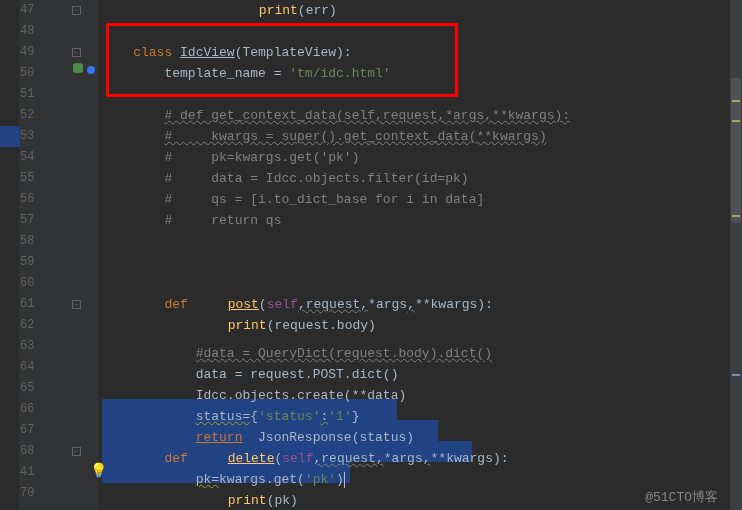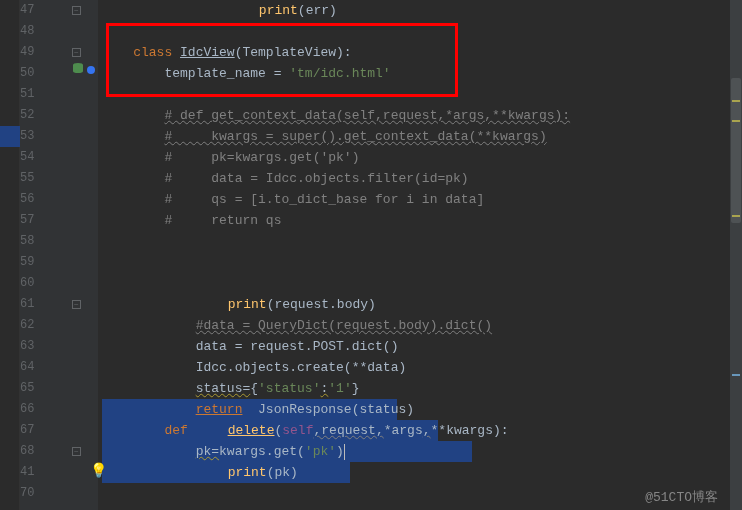--- a/index.html
+++ b/index.html
@@ -226,22 +226,23 @@
         <div class="code-line" style="position: relative; z-index: 5;"></div>
         <div class="code-line" style="position: relative; z-index: 5;">        <span class="cmt wavy"># def get_context_data(self,request,*args,**kwargs):</span></div>
         <div class="code-line" style="position: relative; z-index: 5;">        <span class="cmt wavy">#     kwargs = super().get_context_data(**kwargs)</span></div>
         <div class="code-line" style="position: relative; z-index: 5;">        <span class="cmt">#     pk=kwargs.get('pk')</span></div>
         <div class="code-line" style="position: relative; z-index: 5;">        <span class="cmt">#     data = Idcc.objects.filter(id=pk)</span></div>
         <div class="code-line" style="position: relative; z-index: 5;">        <span class="cmt">#     qs = [i.to_dict_base for i in data]</span></div>
         <div class="code-line" style="position: relative; z-index: 5;">        <span class="cmt">#     return qs</span></div>
         <div class="code-line" style="position: relative; z-index: 5;"></div>
         <div class="code-line" style="position: relative; z-index: 5;"></div>
         <div class="code-line" style="position: relative; z-index: 5;"></div>
+        <div class="code-line" style="position: relative; z-index: 5;">        <span class="kw">def </span><span class="fn underline">post</span><span class="txt">(</span><span class="self">self</span><span class="txt wavy">,request,</span><span class="txt">*args</span><span class="txt wavy">,</span><span class="txt">**kwargs):</span></div>
         <div class="code-line" style="position: relative; z-index: 5;">            <span class="fn">print</span><span class="txt">(request.body)</span></div>
-        <div class="code-line" style="position: relative; z-index: 5;">            <span class="cmt wavy">#data = QueryDict(request.body).dict()</span></div>
+        <div class="code-line" style="position: relative; z-index: 5; margin-top: 7px;">            <span class="cmt wavy">#data = QueryDict(request.body).dict()</span></div>
         <div class="code-line" style="position: relative; z-index: 5;">            <span class="txt">data = request.POST.dict()</span></div>
         <div class="code-line" style="position: relative; z-index: 5;">            <span class="txt">Idcc.objects.create(**data)</span></div>
         <div class="code-line" style="position: relative; z-index: 5;">            <span class="txt wavy-y">status=</span><span class="txt">{</span><span class="str">'status'</span><span class="txt wavy-y">:</span><span class="str">'1'</span><span class="txt">}</span></div>
         <div class="code-line" style="position: relative; z-index: 5;">            <span class="kw underline">return</span><span class="txt">  JsonResponse(status)</span></div>
         <div class="code-line" style="position: relative; z-index: 5;">        <span class="kw">def </span><span class="fn underline">delete</span><span class="txt">(</span><span class="self">self</span><span class="txt wavy">,request,</span><span class="txt">*args</span><span class="txt wavy">,</span><span class="txt">**kwargs):</span></div>
         <div class="code-line" style="position: relative; z-index: 5;">            <span class="txt wavy-y">pk=</span><span class="txt">kwargs.get(</span><span class="str">'pk'</span><span class="txt">)</span><span class="caret"></span></div>
         <div class="code-line" style="position: relative; z-index: 5;">            <span class="fn">print</span><span class="txt">(pk)</span></div>
       </div>
   </div>
   <div class="scrollbar">

